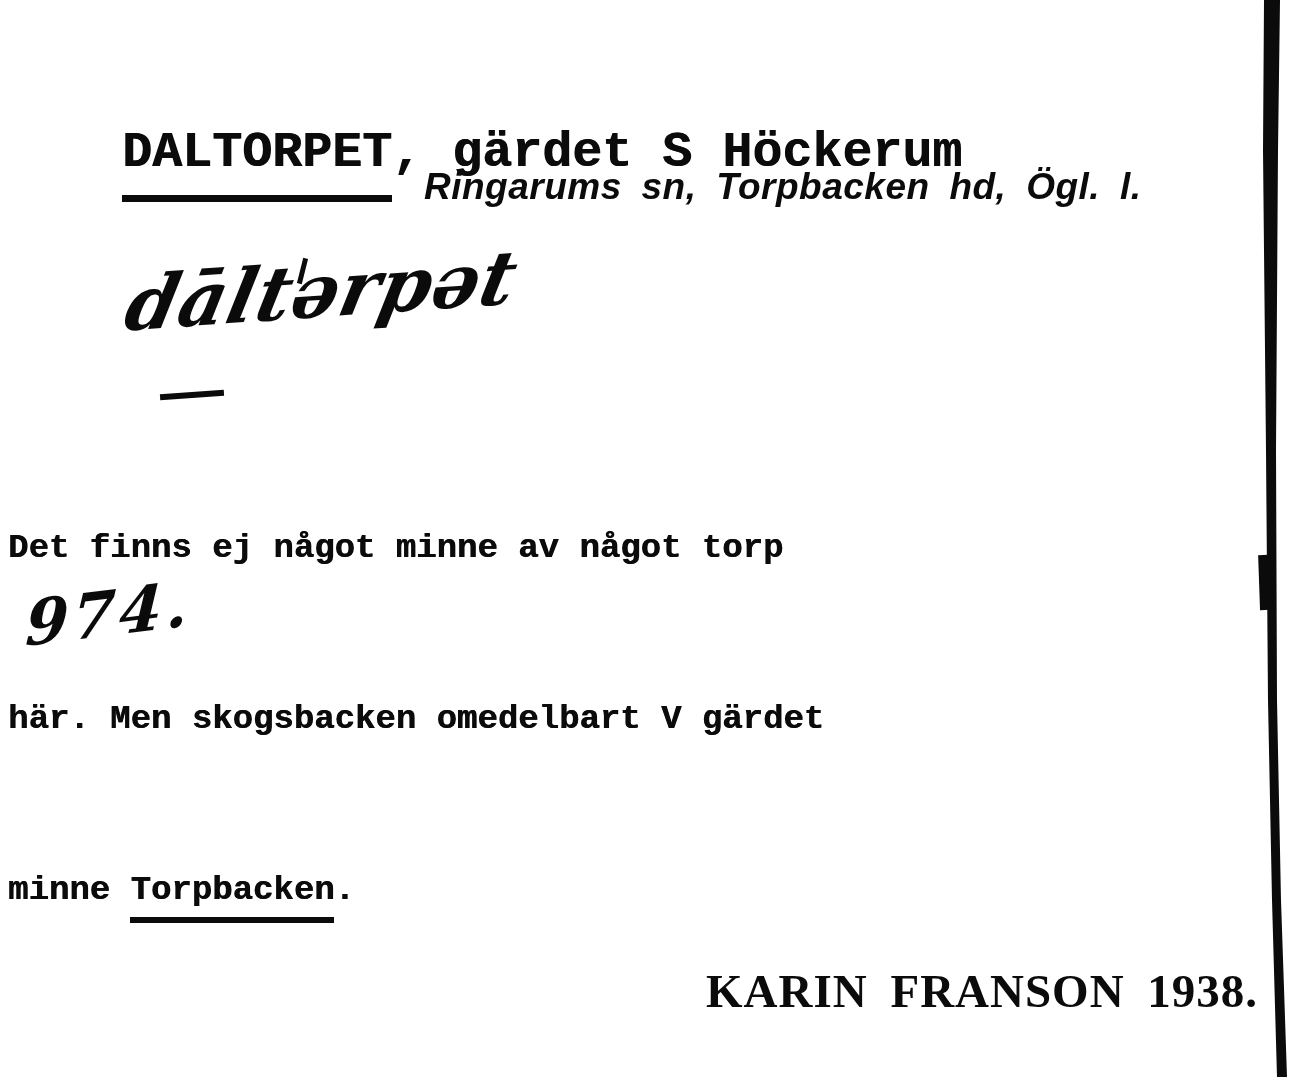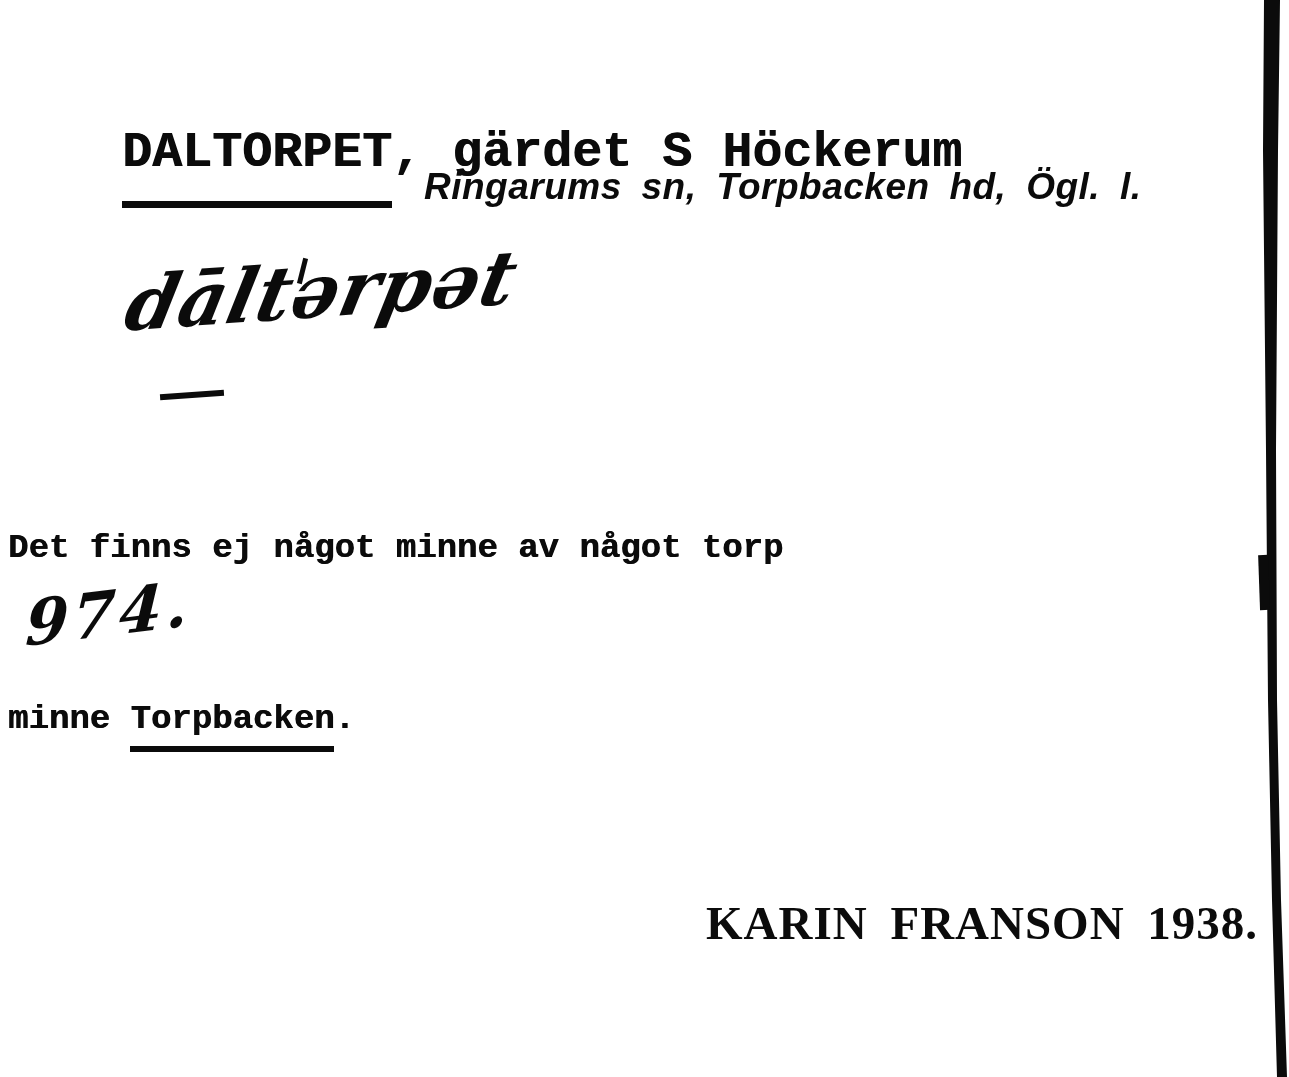--- a/index.html
+++ b/index.html
@@ -31,21 +31,21 @@
   .title-line {
     position: absolute;
     left: 2px;
     top: 70px;
     font-size: 50px;
     line-height: 1.1;
     letter-spacing: 0px;
   }
   .title-line .underlined {
     border-bottom: 7px solid var(--ink);
-    padding-bottom: 20px;
+    padding-bottom: 14px;
   }
 
   .location-line {
     position: absolute;
     left: 424px;
     top: 166px;
     font-family: "Liberation Sans", sans-serif;
     font-style: italic;
     font-weight: 700;
     font-size: 37px;
@@ -111,21 +111,21 @@
     letter-spacing: 4px;
     color: var(--ink);
     transform: rotate(-7deg) skewX(-10deg);
     transform-origin: left bottom;
     white-space: pre;
   }
 
   .signature {
     position: absolute;
     left: 706px;
-    top: 896px;
+    top: 964px;
     font-family: "Liberation Serif", serif;
     font-weight: 700;
     font-size: 47px;
     letter-spacing: 1px;
     word-spacing: 10px;
     color: var(--ink);
     white-space: pre;
   }
 
   .scan-edge {
@@ -147,20 +147,21 @@
   </div>
 
   <div class="location-line">Ringarums sn, Torpbacken hd, Ögl. l.</div>
 
   <div class="phonetic">dāltərpət</div>
   <div class="phonetic-stress-mark"></div>
   <div class="phonetic-underline-mark"></div>
 
   <div class="typewriter body-text">
     <div>Det finns ej något minne av något torp</div>
+    <div>här. Men skogsbacken omedelbart V gärdet</div>
     <div><span>minne </span><span class="underlined">Torpbacken</span><span>.</span></div>
   </div>
 
   <div class="archive-number">974.</div>
 
   <div class="signature">KARIN FRANSON 1938.</div>
 
   <svg class="scan-edge" viewBox="0 0 1289 1077">
     <path d="M1264,0 L1280,0 L1278,150 L1276,450 L1277,700 L1281,900 L1287,1077
              L1277,1077 L1272,900 L1268,700 L1266,450 L1263,150 Z" fill="#0b0b0b"></path>

